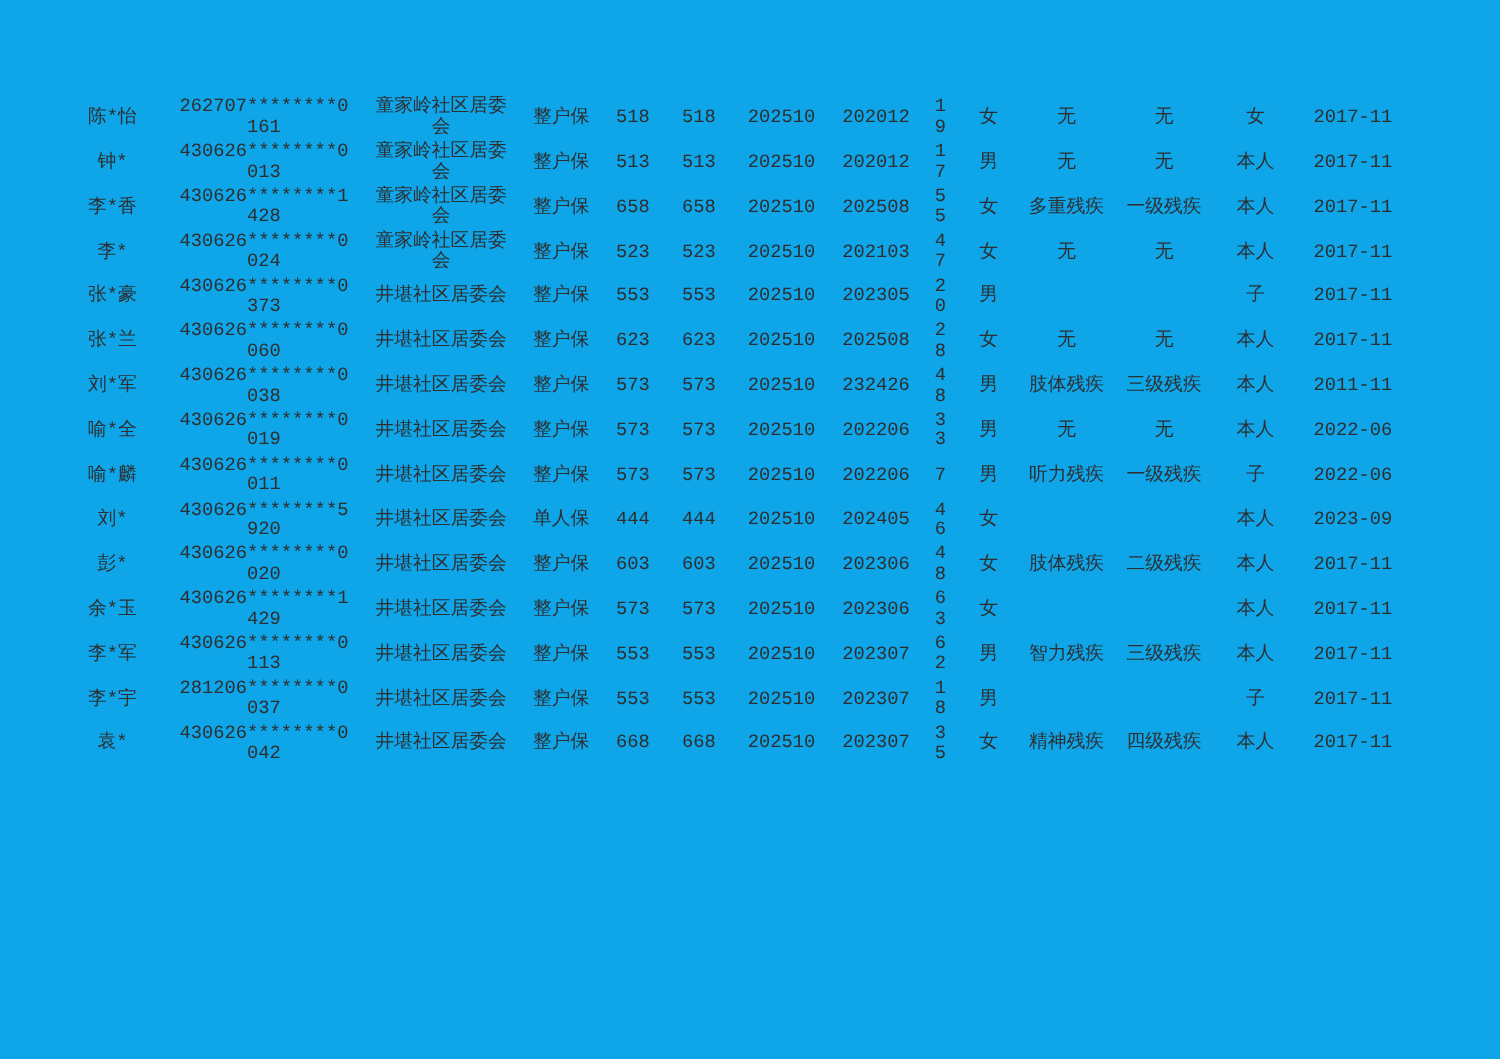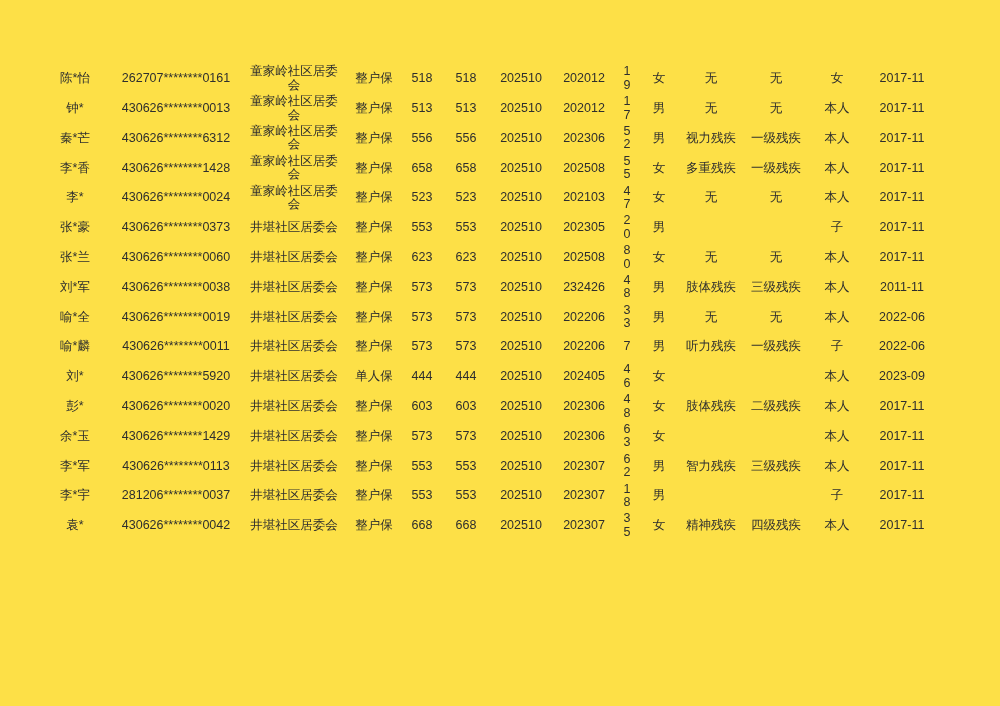--- a/index.html
+++ b/index.html
@@ -4,23 +4,23 @@
 <style>
   html, body {
     margin: 0;
     padding: 0;
     background: #ffffff;
   }
   .page {
     position: relative;
     width: 1000px;
     height: 706px;
-    background: #fde047;
+    background: #0ea5e9;
     overflow: hidden;
-    font-family: Liberation Sans, sans-serif;
+    font-family: Liberation Mono, monospace;
   }
   table.welfare-table {
     position: absolute;
     left: 38px;
     top: 64px;
     width: 900px;
     table-layout: fixed;
     border-collapse: collapse;
     border: none;
   }
@@ -100,36 +100,20 @@
           <td>202510</td>
           <td>202012</td>
           <td>17</td>
           <td>男</td>
           <td>无</td>
           <td>无</td>
           <td>本人</td>
           <td>2017-11</td>
         </tr>
         <tr>
-          <td>秦*芒</td>
-          <td>430626********6312</td>
-          <td>童家岭社区居委会</td>
-          <td>整户保</td>
-          <td>556</td>
-          <td>556</td>
-          <td>202510</td>
-          <td>202306</td>
-          <td>52</td>
-          <td>男</td>
-          <td>视力残疾</td>
-          <td>一级残疾</td>
-          <td>本人</td>
-          <td>2017-11</td>
-        </tr>
-        <tr>
           <td>李*香</td>
           <td>430626********1428</td>
           <td>童家岭社区居委会</td>
           <td>整户保</td>
           <td>658</td>
           <td>658</td>
           <td>202510</td>
           <td>202508</td>
           <td>55</td>
           <td>女</td>
@@ -172,21 +156,21 @@
         </tr>
         <tr>
           <td>张*兰</td>
           <td>430626********0060</td>
           <td>井堪社区居委会</td>
           <td>整户保</td>
           <td>623</td>
           <td>623</td>
           <td>202510</td>
           <td>202508</td>
-          <td>80</td>
+          <td>28</td>
           <td>女</td>
           <td>无</td>
           <td>无</td>
           <td>本人</td>
           <td>2017-11</td>
         </tr>
         <tr>
           <td>刘*军</td>
           <td>430626********0038</td>
           <td>井堪社区居委会</td>

